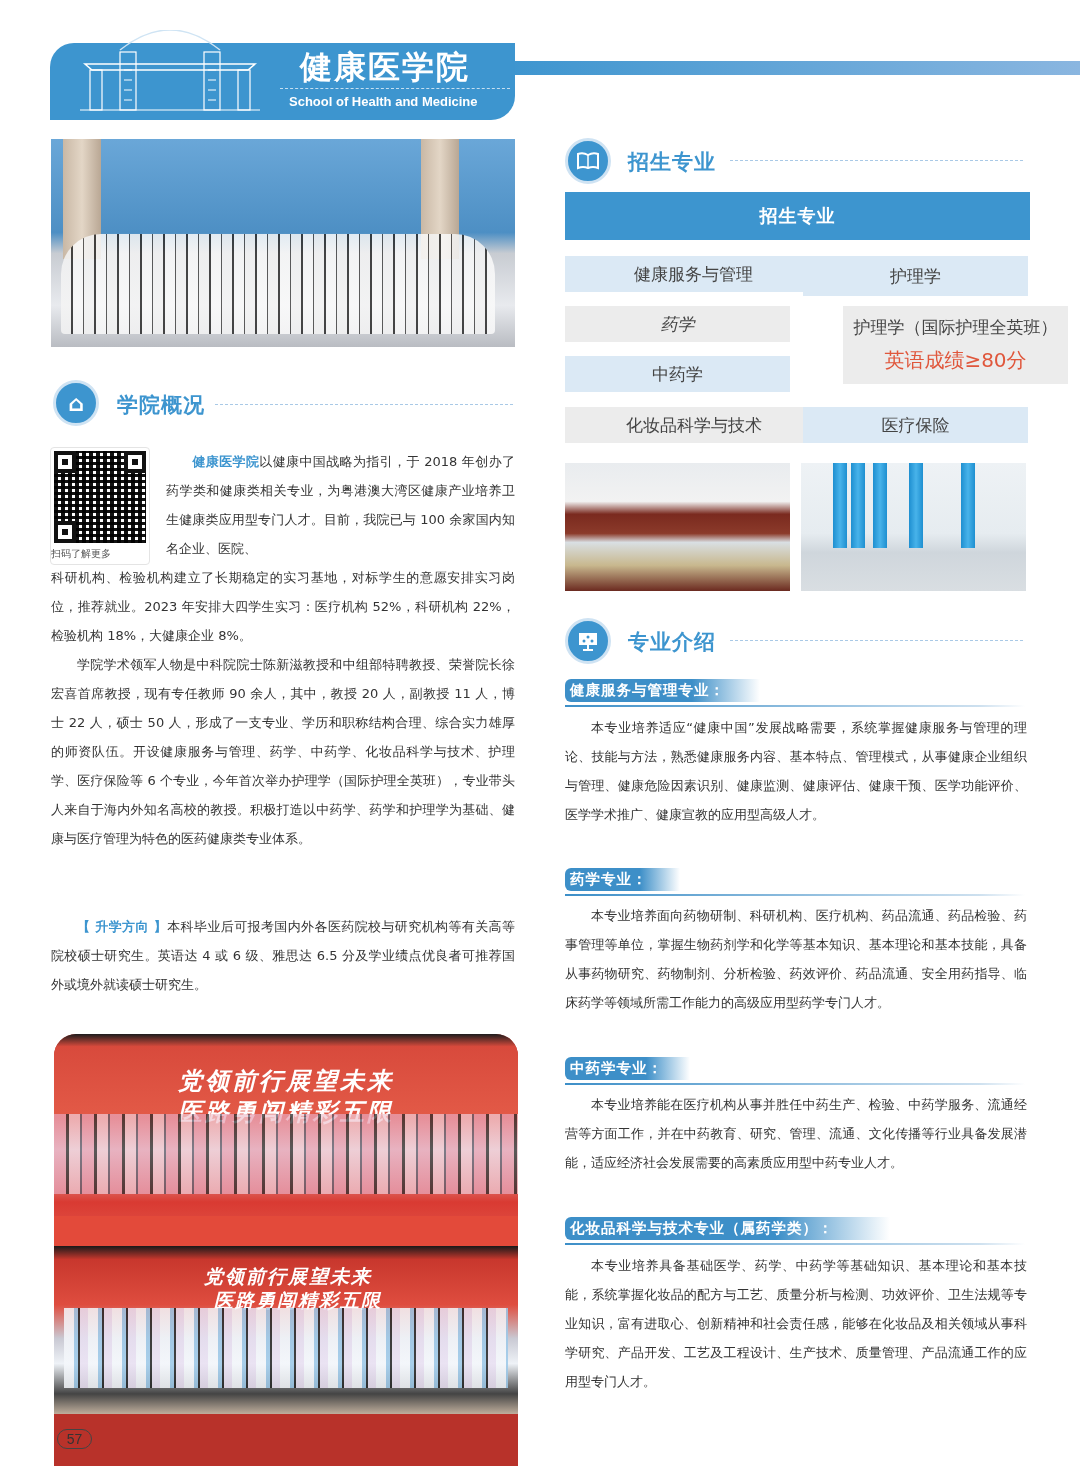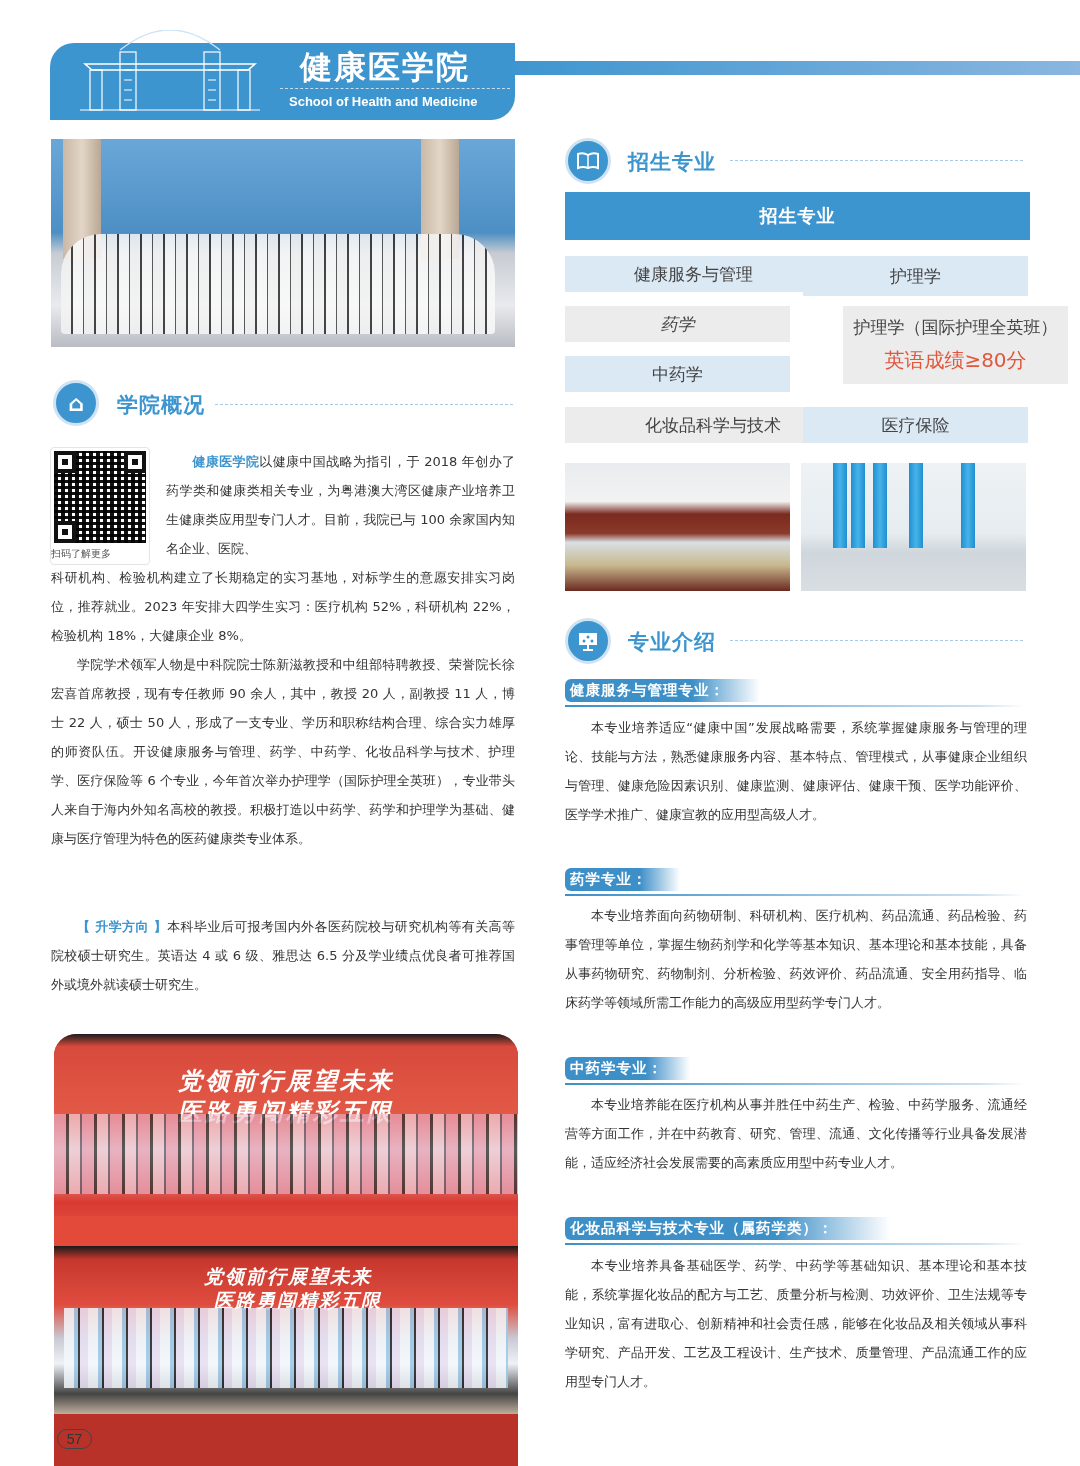--- a/index.html
+++ b/index.html
@@ -149,21 +149,21 @@
 <div class="abs cell c-grey" style="left:565px;top:306px;width:225px;height:36px;font-style:italic;">
     <span>药学</span>
   </div>
 <div class="abs cell c-grey" style="left:803px;top:306px;width:225px;height:78px;margin-left:40px;">
     <span>护理学（国际护理全英班）</span>
     <span class="note">英语成绩≥80分</span>
   </div>
 <div class="abs cell c-blue" style="left:565px;top:356px;width:225px;height:36px;justify-content:center;">
     <span>中药学</span>
   </div>
-<div class="abs cell c-grey" style="left:565px;top:407px;width:258px;height:36px;padding-left:19px;">
+<div class="abs cell c-grey" style="left:565px;top:407px;width:258px;height:36px;">
     <span>化妆品科学与技术</span>
   </div>
 <div class="abs cell c-blue" style="left:803px;top:407px;width:225px;height:36px;">
     <span>医疗保险</span>
   </div>
 
 <div class="abs photo lab1"></div>
 <div class="abs photo lab2">
   <div class="curtain" style="left:32px"></div>
   <div class="curtain" style="left:50px"></div>

